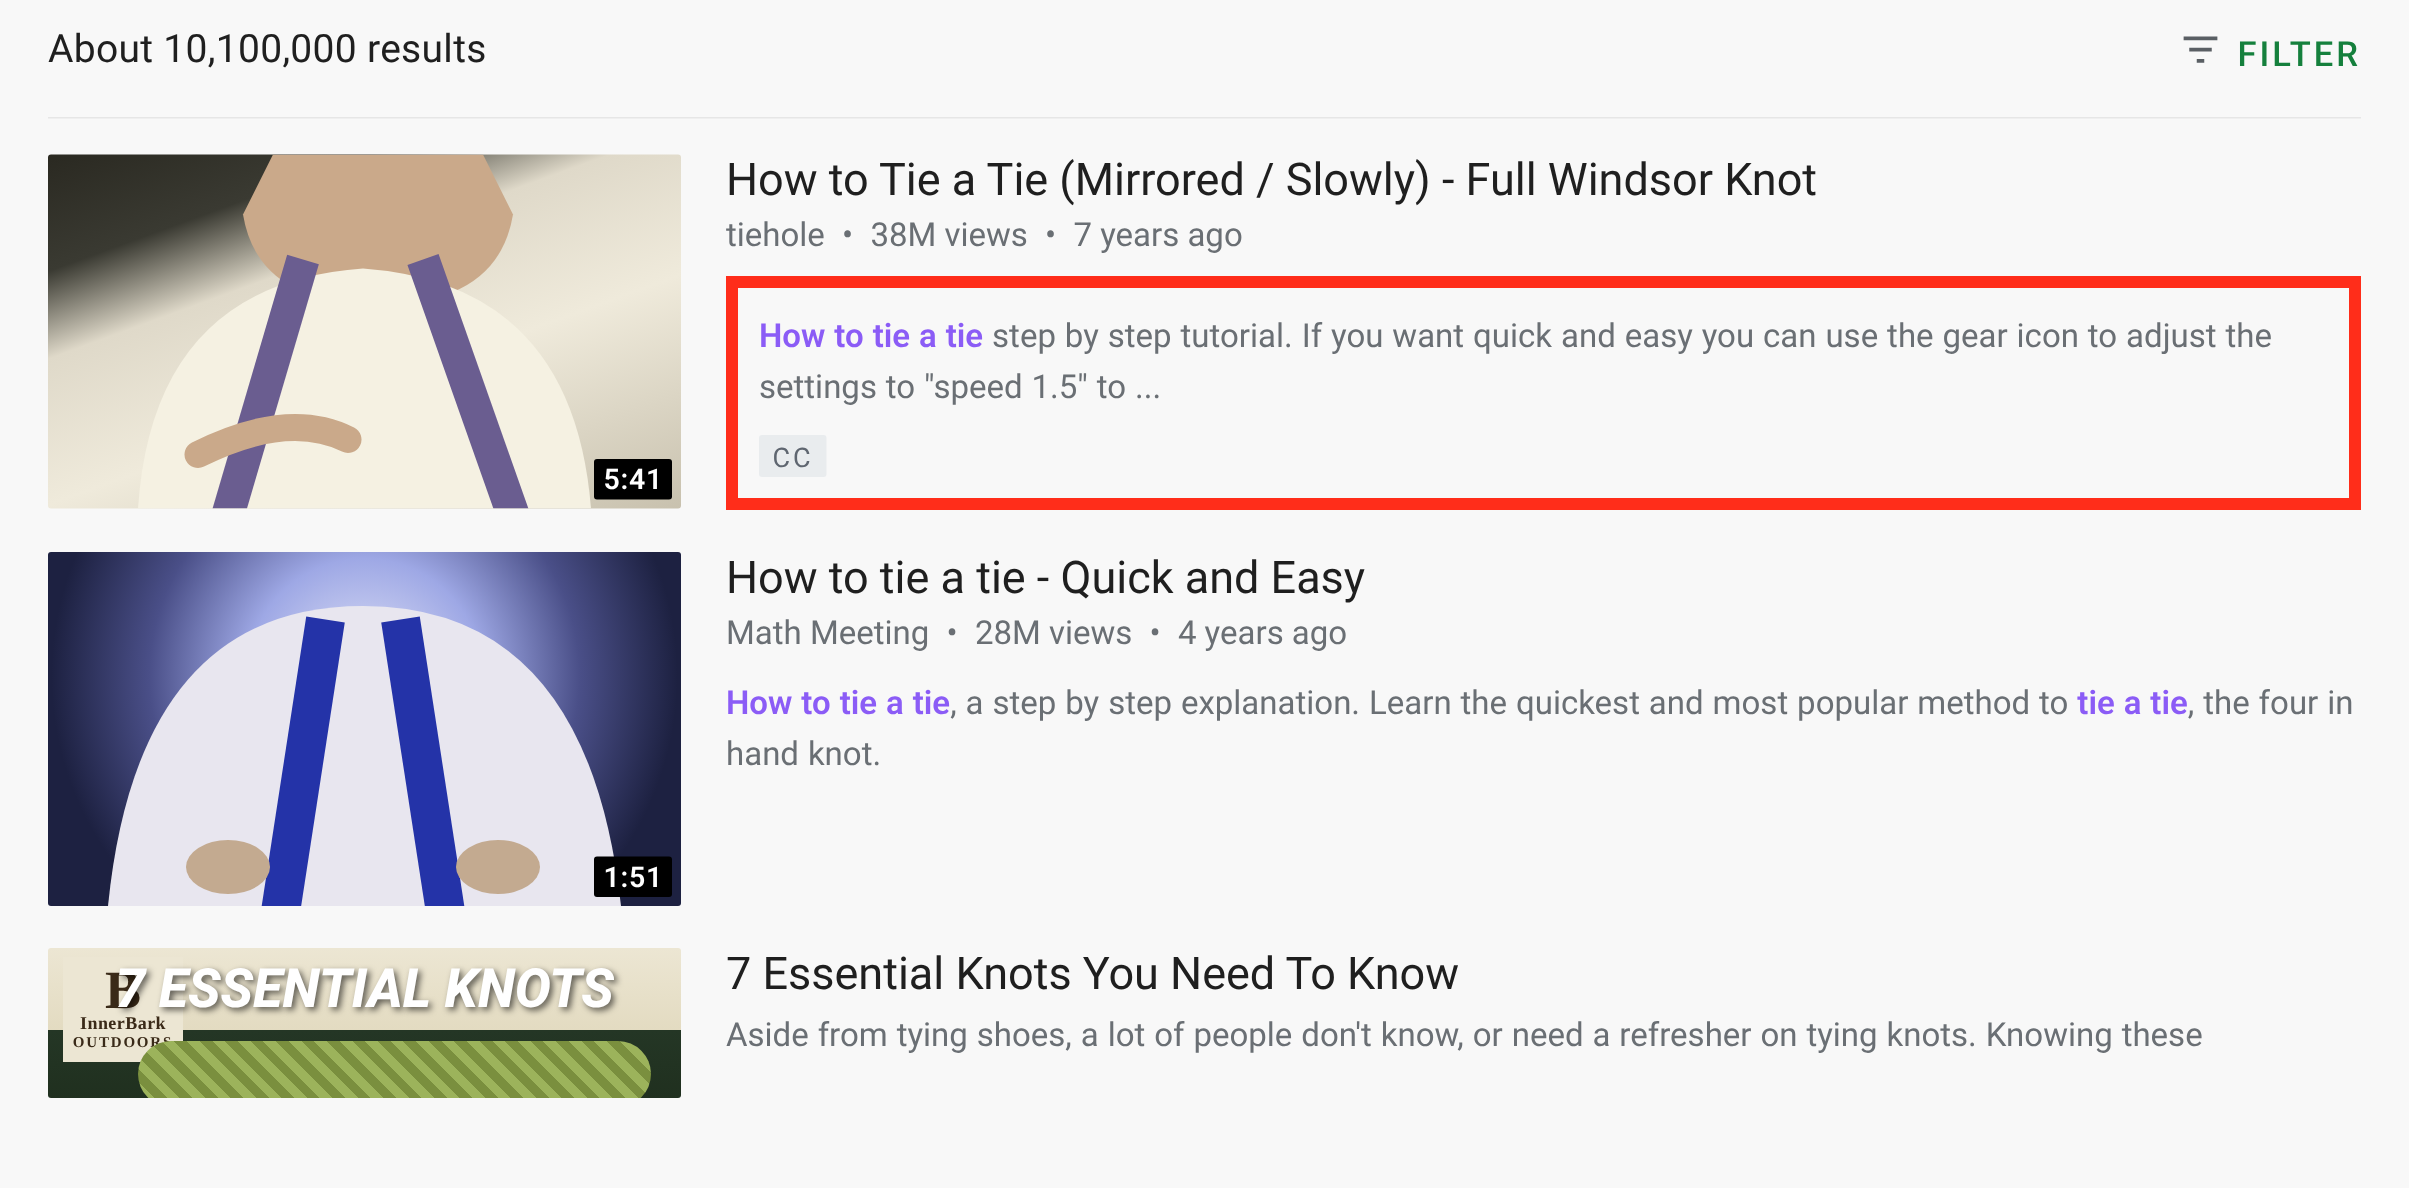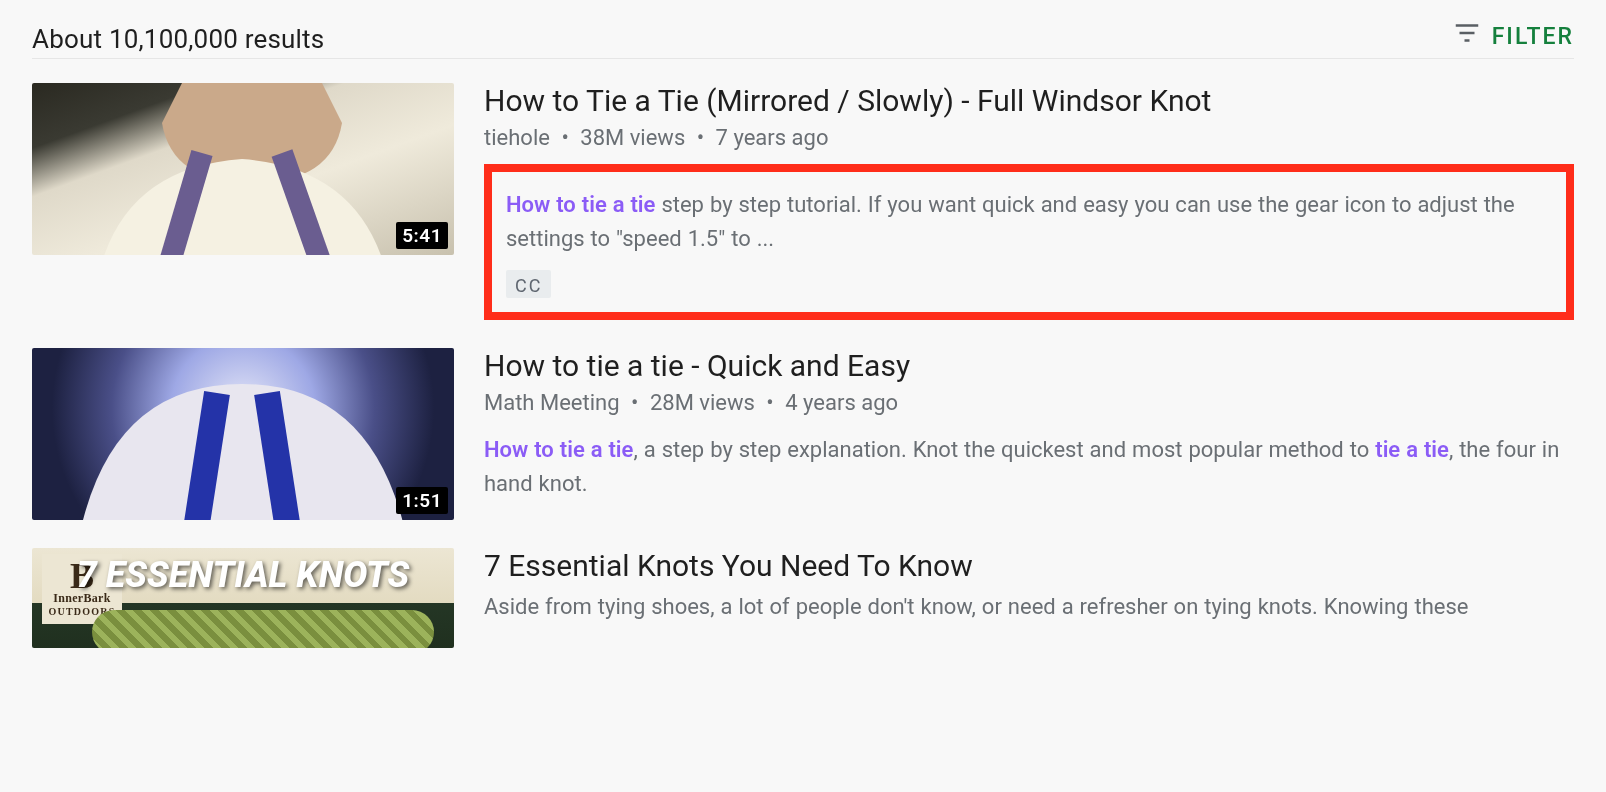--- a/index.html
+++ b/index.html
@@ -1,23 +1,23 @@
 <!DOCTYPE html>
 <html><head>
 <meta charset="utf-8">
 <style>
   html,body{margin:0;padding:0;background:#f8f8f8;font-family:-apple-system,BlinkMacSystemFont,"Segoe UI",Roboto,Arial,sans-serif;-webkit-font-smoothing:antialiased;}
   .page{width:1606px;height:792px;box-sizing:border-box;background:#f8f8f8;padding:18px 32px 0 32px;overflow:hidden;}
-  .topbar{display:flex;align-items:flex-end;justify-content:space-between;padding-bottom:4px;border-bottom:1px solid #e6e6e6;}
+  .topbar{display:flex;align-items:flex-start;justify-content:space-between;padding-bottom:24px;border-bottom:1px solid #e6e6e6;}
   .result-count{font-size:26px;color:#1f1f1f;letter-spacing:.2px;}
   .filter-btn{display:flex;align-items:center;gap:10px;cursor:pointer;color:#15803d;font-size:23px;letter-spacing:2px;font-weight:500;text-transform:uppercase;}
   .filter-btn svg{width:30px;height:30px;fill:#5a5f64;}
   .results{padding-top:24px;}
   .row{display:flex;margin-bottom:28px;}
-  .thumb{position:relative;width:422px;height:172px;flex:0 0 422px;background:#000;overflow:hidden;border-radius:2px;}
+  .thumb{position:relative;width:422px;height:236px;flex:0 0 422px;background:#000;overflow:hidden;border-radius:2px;}
   .thumb.last{height:100px;}
   .dur{position:absolute;right:6px;bottom:6px;background:#000;color:#fff;font-size:19px;font-weight:600;padding:2px 6px;letter-spacing:.5px;border-radius:2px;}
   .meta{flex:1;padding-left:30px;min-width:0;}
   .title{font-size:30px;color:#1f1f1f;line-height:1.2;margin:0 0 6px 0;display:block;}
   .byline{font-size:22px;color:#6a6f74;margin:0 0 18px 0;}
   .byline .dot{padding:0 6px;color:#6a6f74;}
   .desc{font-size:22px;color:#6a6f74;line-height:1.55;word-spacing:.5px;margin:0;}
   .desc .bold{font-weight:600;color:#8b5cf6;}
   .highlight{border:8px solid #ff2d1a;padding:16px 18px 14px 14px;margin-top:-4px;}
   .badge{display:inline-block;margin-top:14px;background:#e9ecee;color:#5f6670;font-size:18px;font-weight:400;letter-spacing:2px;padding:5px 9px 2px;border-radius:2px;}
@@ -95,21 +95,21 @@
       <div class="meta">
         <a class="title">How to tie a tie - Quick and Easy</a>
         <div class="byline">
           <span>Math Meeting</span>
           <span class="dot">•</span>
           <span>28M views</span>
           <span class="dot">•</span>
           <span>4 years ago</span>
         </div>
         <p class="desc">
-          <span class="bold">How to tie a tie</span><span>, a step by step explanation. Knot the quickest and most popular method to </span><span class="bold">tie a tie</span><span>, the four in hand knot.</span>
+          <span class="bold">How to tie a tie</span><span>, a step by step explanation. Learn the quickest and most popular method to </span><span class="bold">tie a tie</span><span>, the four in hand knot.</span>
         </p>
       </div>
     </div>
 
     <div class="row">
       <div class="thumb th3 last">
         <div class="logo">
           <div class="b">B</div>
           <div class="ib">InnerBark</div>
           <div class="ob">OUTDOORS</div>

